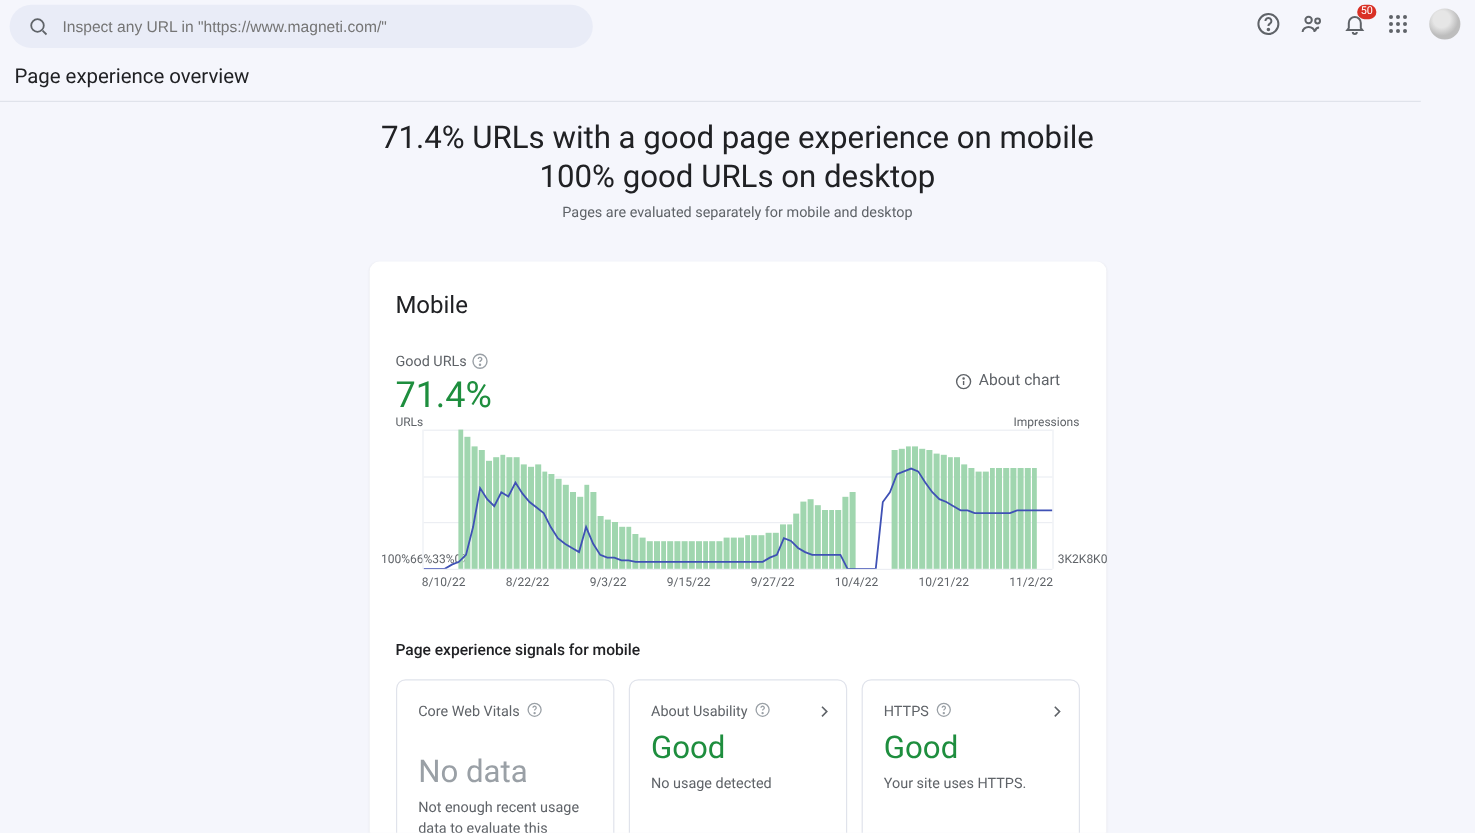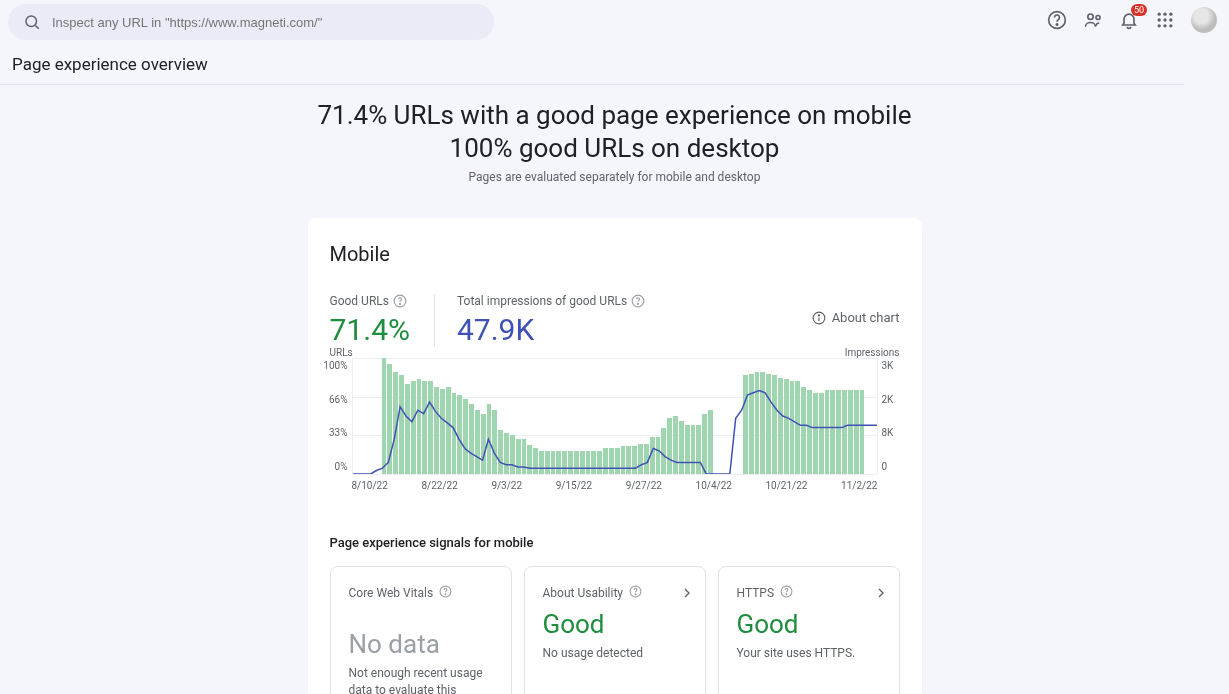--- a/index.html
+++ b/index.html
@@ -24,29 +24,29 @@
   .card-inner { padding: 0 22px; }
   .card h2 { font-size: 20px; font-weight: 400; color: #202124; }
   
   .metrics { display: flex; align-items: flex-start; margin-top: 28px; position: relative; }
   .metric { padding-right: 24px; }
   .metric + .metric { padding-left: 22px; border-left: 1px solid #e0e3eb; }
   .metric-label { font-size: 12px; color: #5f6368; display: flex; align-items: center; gap: 4px; }
   .metric-value { font-size: 30px; font-weight: 400; margin-top: 4px; }
   .green { color: #1e8e3e; }
   .purple { color: #3f51b5; }
-  .about { position: absolute; right: 0; top: 16px; display: flex; align-items: center; gap: 6px; font-size: 13px; color: #5f6368; cursor: pointer; }
+  .about { position: absolute; right: 16px; top: 16px; display: flex; align-items: center; gap: 6px; font-size: 13px; color: #5f6368; cursor: pointer; }
   .help-circle { width: 14px; height: 14px; }
   
   .chart-wrap { padding: 0 10px; }
   .axis-lbls { display: flex; justify-content: space-between; font-size: 10px; color: #5f6368; padding: 0 12px 0 12px; }
   .chart-frame { display: flex; align-items: stretch; }
-  .yaxis-left, .yaxis-right { width: 34px; display: flex; flex-direction: column; justify-content: space-between; font-size: 10px; color: #5f6368; padding: 2px 0; }
+  .yaxis-left, .yaxis-right { width: 34px; display: flex; flex-direction: row; justify-content: space-between; font-size: 10px; color: #5f6368; padding: 2px 0; }
   .yaxis-left { align-items: flex-end; padding-right: 4px; }
-  .yaxis-right { align-items: flex-start; padding-left: 4px; }
+  .yaxis-right { align-items: flex-end; padding-left: 4px; }
   .plot { flex: 1; height: 116px; position: relative; border-left: 1px solid #eceef3; border-right: 1px solid #eceef3; }
   .grid-line { position: absolute; left: 0; right: 0; border-top: 1px solid #eceef3; }
   .bars { position: absolute; left: 0; right: 0; bottom: 0; top: 0; display: flex; align-items: flex-end; gap: 1px; }
   .bar { flex: 1; background: #a0d6af; }
   .series-line { position: absolute; left: 0; top: 0; width: 100%; height: 100%; }
   .xaxis { display: flex; justify-content: space-between; margin-top: 6px; font-size: 10px; color: #5f6368; }
   
   .signals-title { font-size: 13px; font-weight: 500; margin-top: 44px; color: #202124; }
   .signals-row { display: flex; gap: 12px; margin-top: 16px; }
   .signal { flex: 1; border: 1px solid #e0e3eb; border-radius: 8px; padding: 18px 18px 16px; position: relative; }
@@ -127,33 +127,20 @@
           <span>Good URLs</span>
           <span class="help-circle">
             <svg viewBox="0 0 24 24" width="14" height="14" fill="none" stroke="#9aa0a6" stroke-width="2">
                 <circle cx="12" cy="12" r="10"></circle>
                 <path d="M9.5 9a2.5 2.5 0 1 1 3.7 2.2c-.8.5-1.2 1-1.2 2"></path>
                 <circle cx="12" cy="17" r="0.8" fill="#9aa0a6"></circle>
               </svg>
           </span>
         </div>
         <div class="metric-value green">71.4%</div>
-      </div>
-      <div class="metric">
-        <div class="metric-label">
-          <span>Total impressions of good URLs</span>
-          <span class="help-circle">
-            <svg viewBox="0 0 24 24" width="14" height="14" fill="none" stroke="#9aa0a6" stroke-width="2">
-                <circle cx="12" cy="12" r="10"></circle>
-                <path d="M9.5 9a2.5 2.5 0 1 1 3.7 2.2c-.8.5-1.2 1-1.2 2"></path>
-                <circle cx="12" cy="17" r="0.8" fill="#9aa0a6"></circle>
-              </svg>
-          </span>
-        </div>
-        <div class="metric-value purple">47.9K</div>
       </div>
       <div class="about">
         <svg viewBox="0 0 24 24" width="14" height="14" fill="none" stroke="#5f6368" stroke-width="2">
             <circle cx="12" cy="12" r="10"></circle>
             <line x1="12" y1="11" x2="12" y2="17"></line>
             <circle cx="12" cy="7.5" r="0.8" fill="#5f6368"></circle>
           </svg>
         <span>About chart</span>
       </div>
     </div>

